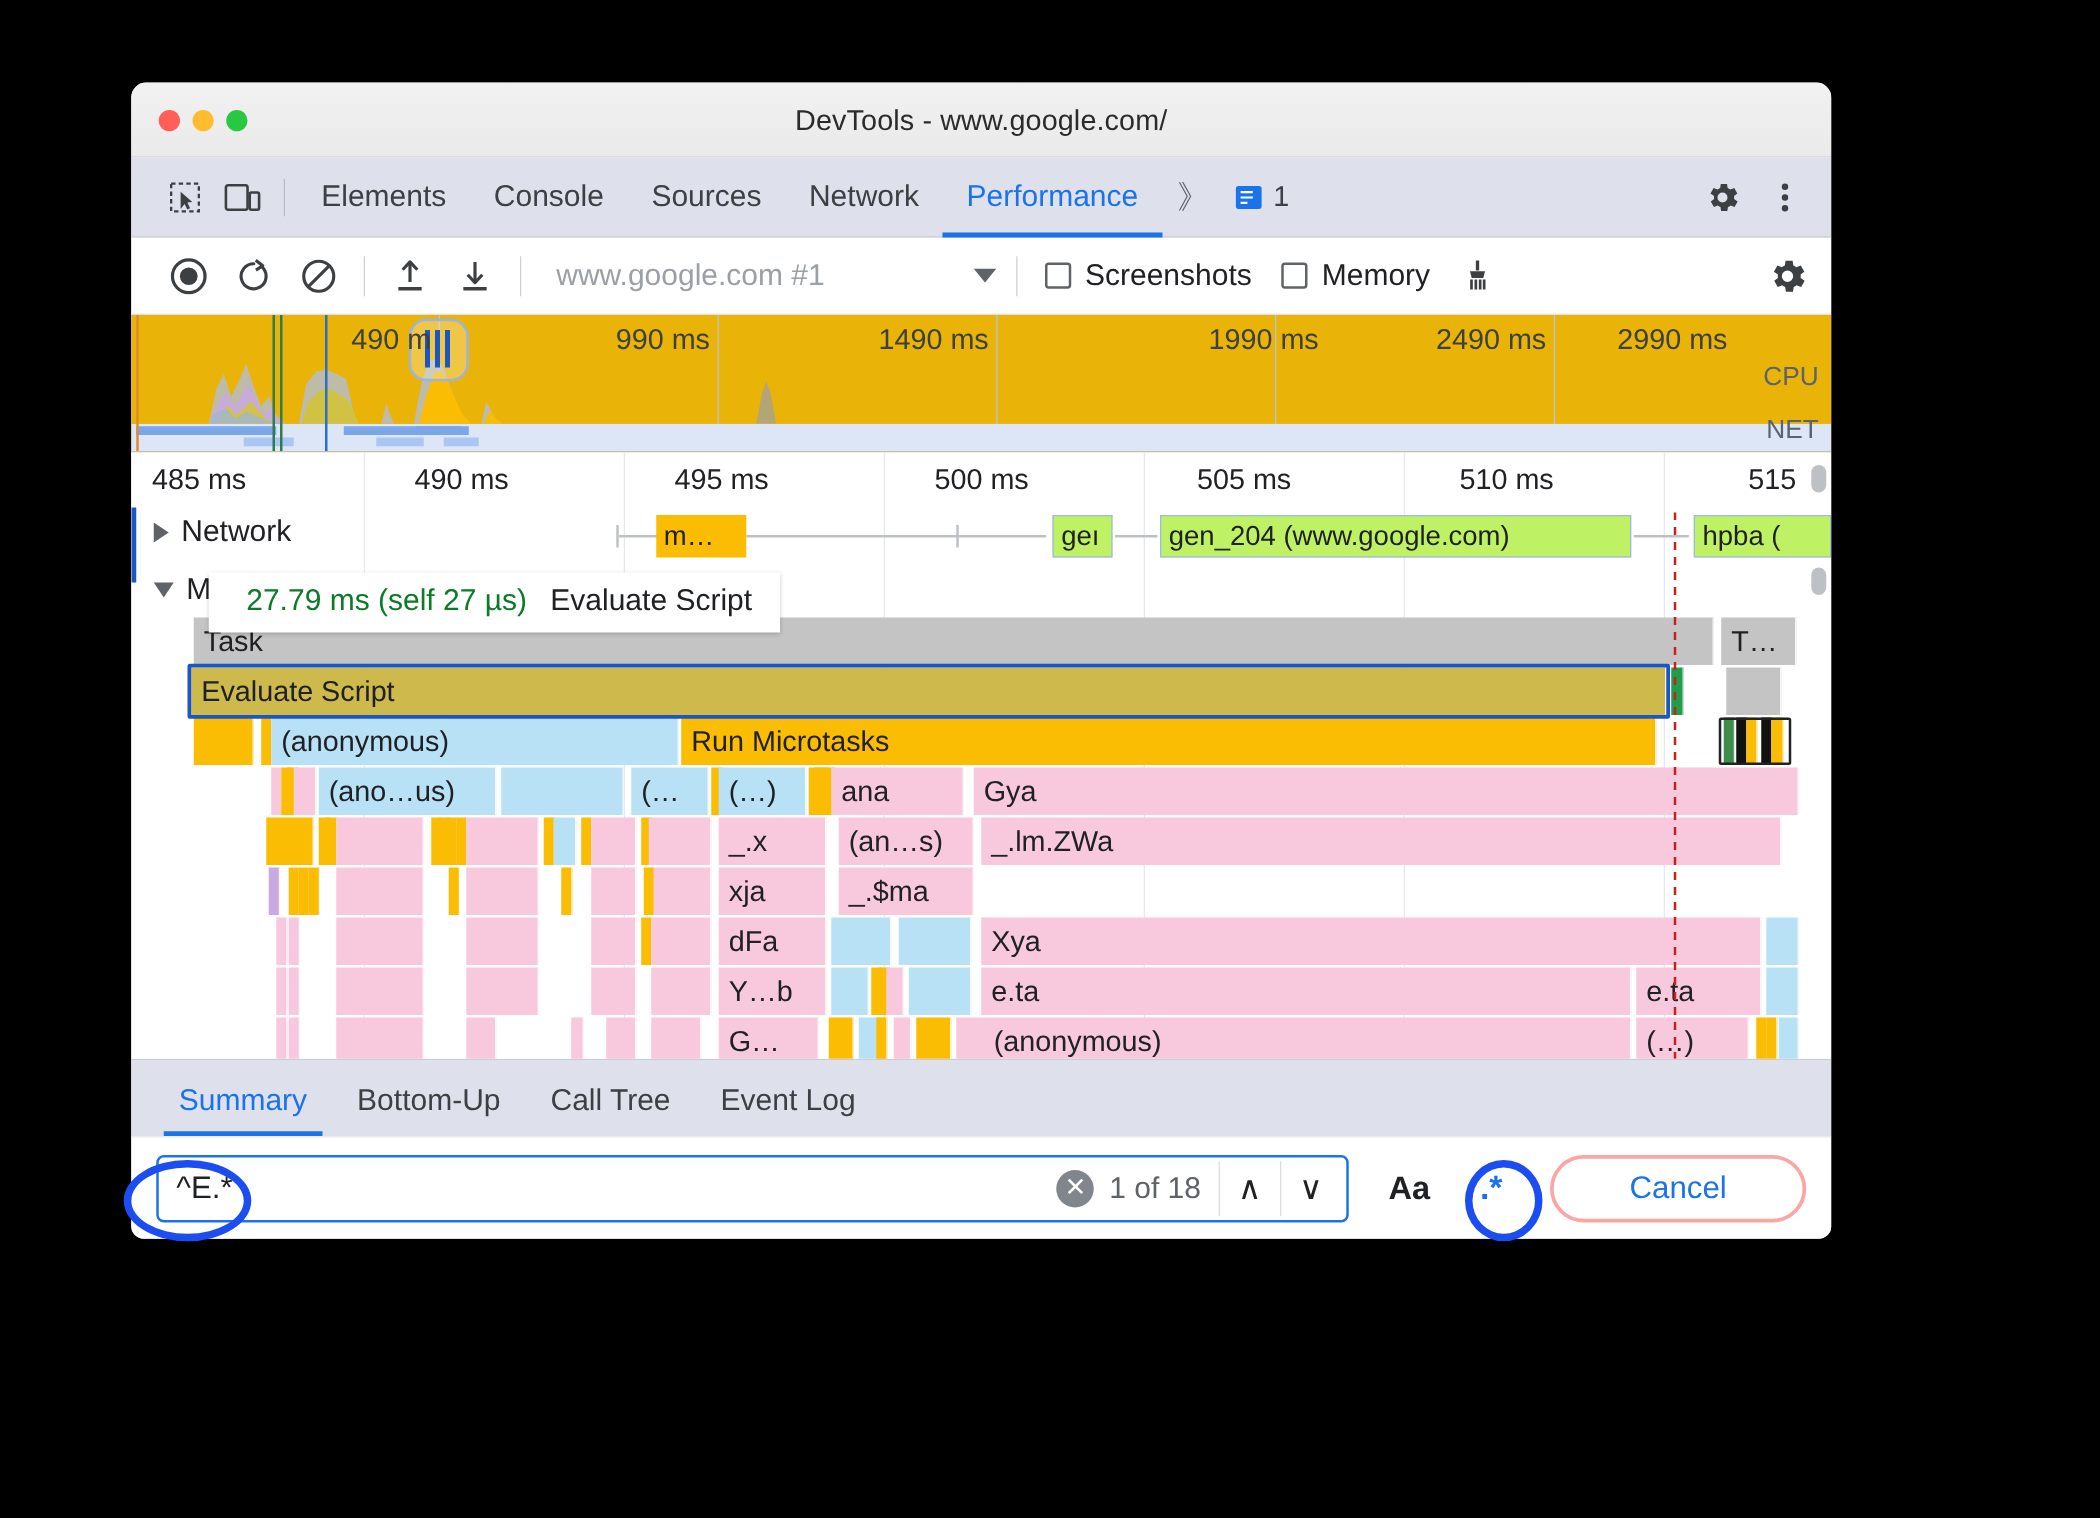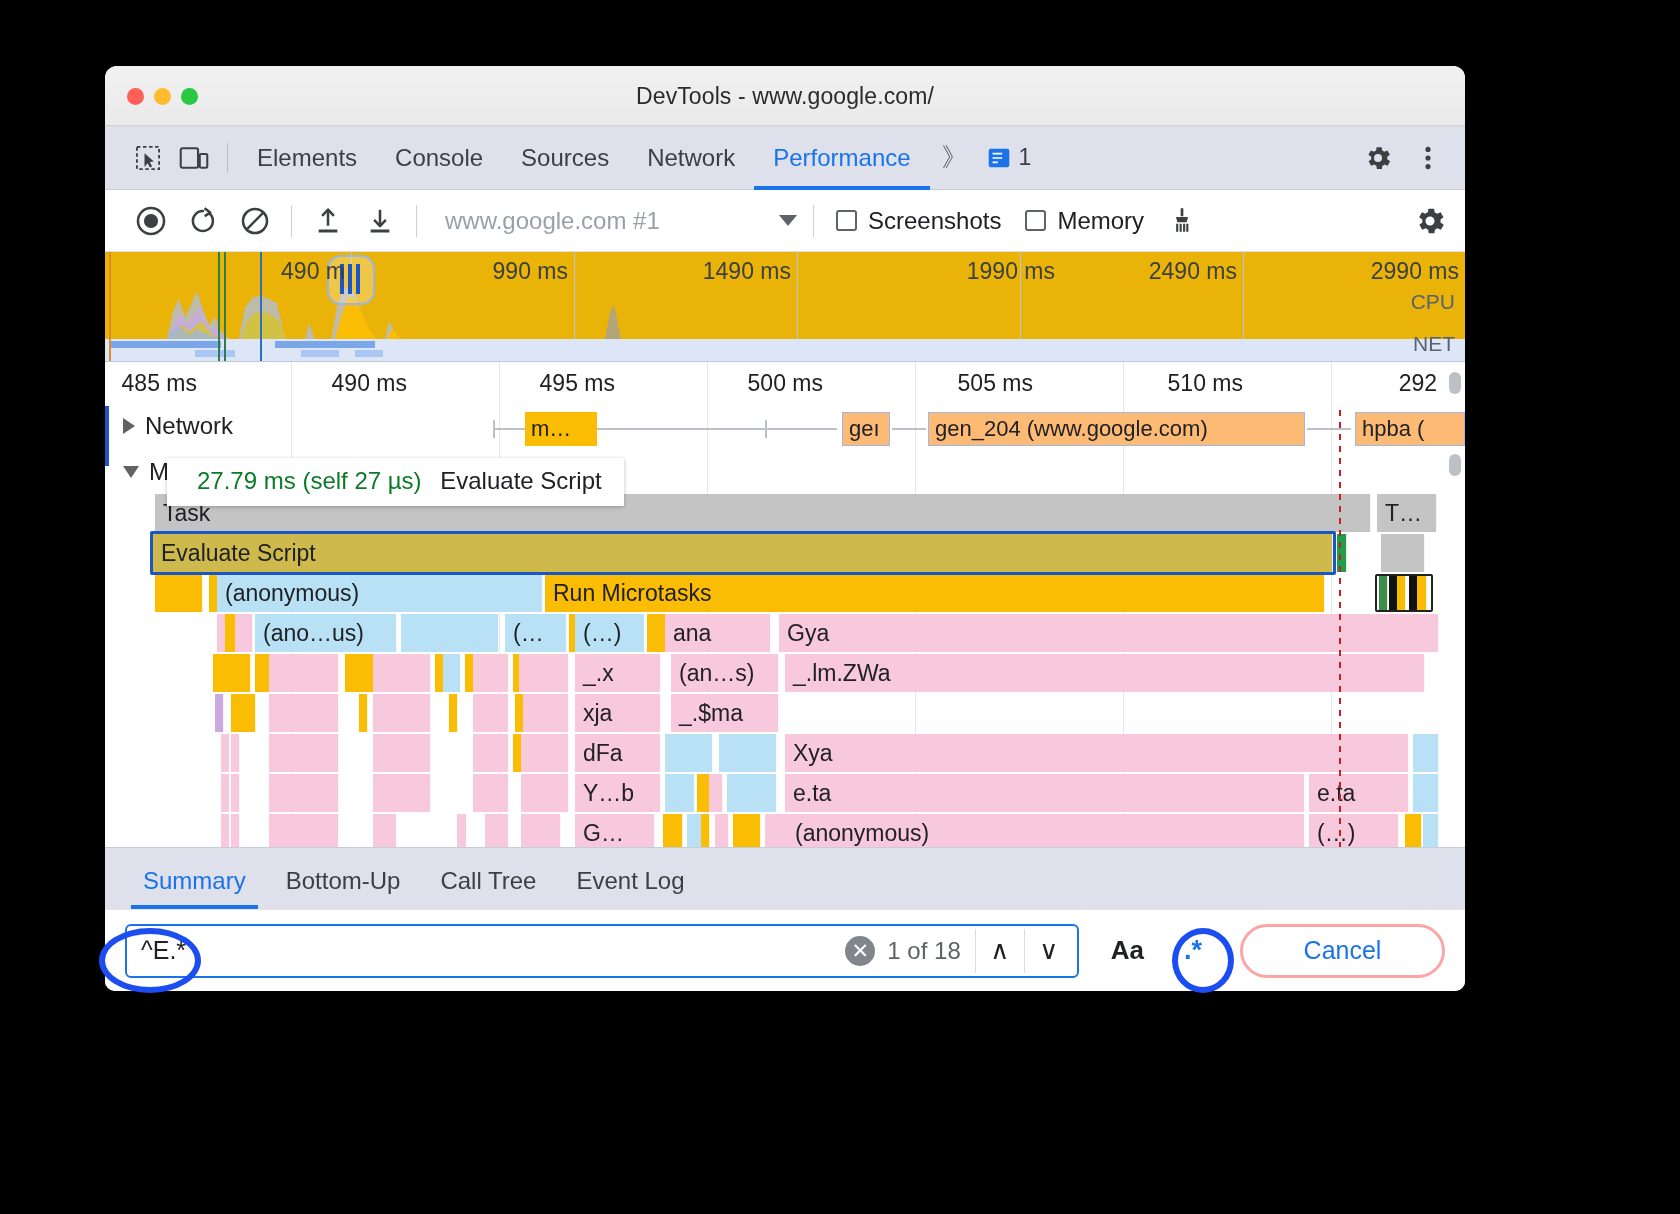--- a/index.html
+++ b/index.html
@@ -122,21 +122,21 @@
   }
   .tri { width: 0; height: 0; }
   .tri.right { border-top: 8px solid transparent; border-bottom: 8px solid transparent; border-left: 12px solid #5f6368; }
   .tri.down { border-left: 8px solid transparent; border-right: 8px solid transparent; border-top: 12px solid #5f6368; }
 
   .net-row { position: relative; height: 46px; }
   .net-item {
     position: absolute; top: 6px; height: 34px; font-size: 22px; color: #202124;
     display: flex; align-items: center; padding-left: 6px; overflow: hidden; white-space: nowrap;
   }
-  .net-item.blue { background: #fdba74; border: 1px solid #9cb9e8; }
+  .net-item.blue { background: #bef264; border: 1px solid #9cb9e8; }
   .net-item.yellow { background: #fbbc04; }
   .net-line { position: absolute; top: 22px; height: 2px; background: #bdc1c6; }
   .net-tick { position: absolute; top: 14px; width: 2px; height: 18px; background: #bdc1c6; }
 
   .fl-rows { position: relative; }
   .fl-row { position: relative; height: 40px; }
   .blk {
     position: absolute; top: 0; height: 38px; font-size: 23px; color: #202124;
     display: flex; align-items: center; padding-left: 8px; overflow: hidden; white-space: nowrap;
     border-right: 1px solid rgba(255,255,255,.85);
@@ -393,41 +393,41 @@
         <i></i>
           <i></i>
           <i></i>
       </div>
 
       <div class="ov-label" style="left:246px">490 m</div>
       <div class="ov-label" style="left:469px">990 ms</div>
       <div class="ov-label" style="left:692px">1490 ms</div>
       <div class="ov-label" style="left:956px">1990 ms</div>
       <div class="ov-label" style="left:1138px">2490 ms</div>
-      <div class="ov-label" style="left:1360px">2990 ms</div>
+      <div class="ov-label" style="left:1283px">2990 ms</div>
       <div class="ov-side" style="top:38px">CPU</div>
       <div class="ov-side" style="top:80px">NET</div>
     </div>
 
     <div class="flame-area">
 
       <div class="ruler">
         <span class="gl" style="left:186px"></span>
         <span class="gl" style="left:394px"></span>
         <span class="gl" style="left:602px"></span>
         <span class="gl" style="left:810px"></span>
         <span class="gl" style="left:1018px"></span>
         <span class="gl" style="left:1226px"></span>
         <div class="rl" style="left:100px">485 ms</div>
         <div class="rl" style="left:310px">490 ms</div>
         <div class="rl" style="left:518px">495 ms</div>
         <div class="rl" style="left:726px">500 ms</div>
         <div class="rl" style="left:936px">505 ms</div>
         <div class="rl" style="left:1146px">510 ms</div>
-        <div class="rl" style="left:1340px">292</div>
+        <div class="rl" style="left:1340px">515</div>
       </div>
 
       <div class="net-row">
         <div class="track-title">
           <span class="tri right"></span>
           <span>Network</span>
         </div>
         <span class="net-tick" style="left:388px"></span>
         <span class="net-line" style="left:390px;width:32px"></span>
         <div class="net-item yellow" style="left:420px;width:72px">

